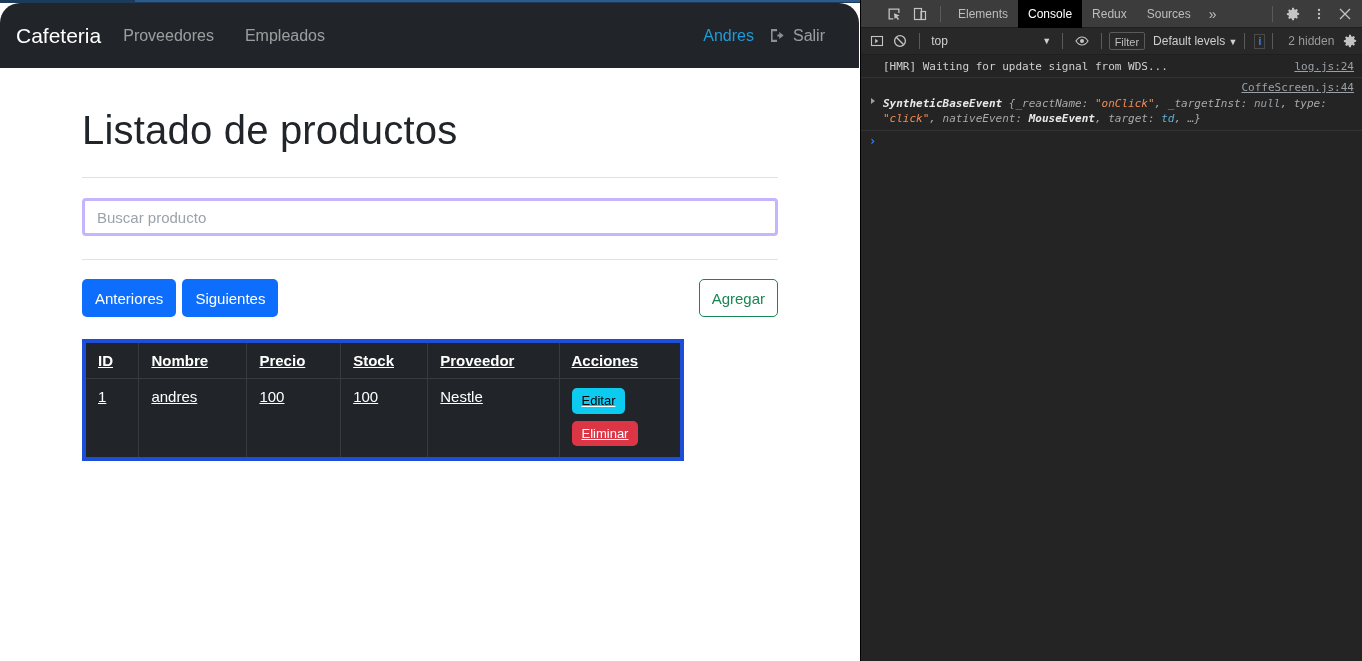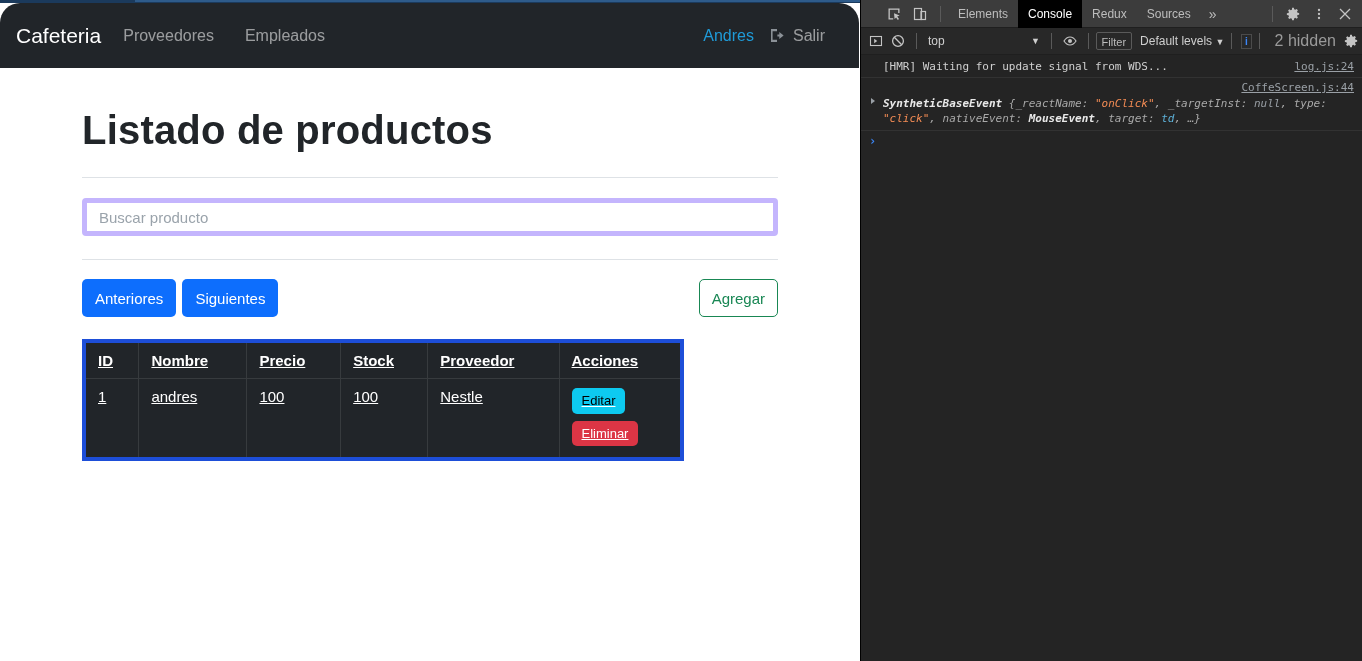--- a/index.html
+++ b/index.html
@@ -51,31 +51,31 @@
   .user-name { color: #1f9bd8; font-size: 16px; cursor: pointer; }
   .logout {
     display: flex; align-items: center; gap: 6px;
     color: rgba(255,255,255,.55); font-size: 16px; cursor: pointer;
   }
   .logout svg { display: block; }
 
   
   .container { padding: 0 82px; width: 859px; }
   .page-title {
-    font-size: 40px; font-weight: 700; color: #212529;
+    font-size: 40px; font-weight: 400; color: #212529;
     margin: 38px 0 9px 0; line-height: 1.2; letter-spacing: .2px;
   }
   .hr {
     border: 0; border-top: 1px solid #dee2e6;
     margin: 23px 0 0 0; width: 696px;
   }
   .search-input {
     margin-top: 20px;
     width: 696px; height: 38px;
-    border: 5px solid #c4b5fd; border-radius: 4px;
+    border: 3px solid #c4b5fd; border-radius: 4px;
     padding: 2px 12px;
     font-size: 15px; color: #212529;
     font-family: "Liberation Sans", sans-serif;
     background: #ffffff; outline: none;
   }
   .search-input::placeholder { color: #9aa3ab; }
 
   .toolbar {
     margin-top: 19px;
     width: 696px; height: 38px;
@@ -170,21 +170,21 @@
   .filter-box {
     border: 1px solid #5a5a5a; border-radius: 2px;
     padding: 1px 5px; color: #bdbdbd; font-size: 11px;
     height: 18px; line-height: 16px; cursor: text;
   }
   .levels {
     margin-left: 8px; color: #cfcfcf; font-size: 12px;
     cursor: pointer; white-space: nowrap;
   }
   .hidden-badge {
-    margin-left: 8px; color: #9a9a9a; font-size: 16px; white-space: nowrap;
+    margin-left: 8px; color: #9a9a9a; font-size: 12px; white-space: nowrap;
   }
   .info-chip {
     display: inline-flex; align-items: center; justify-content: center;
     width: 12px; height: 15px; border: 1px solid #4b4b4b;
     color: #3b86f7; font-size: 10px; font-weight: bold;
     margin-left: 2px;
   }
 
   .dt-console {
     position: absolute; top: 56px; left: 0; right: 0; bottom: 0;

